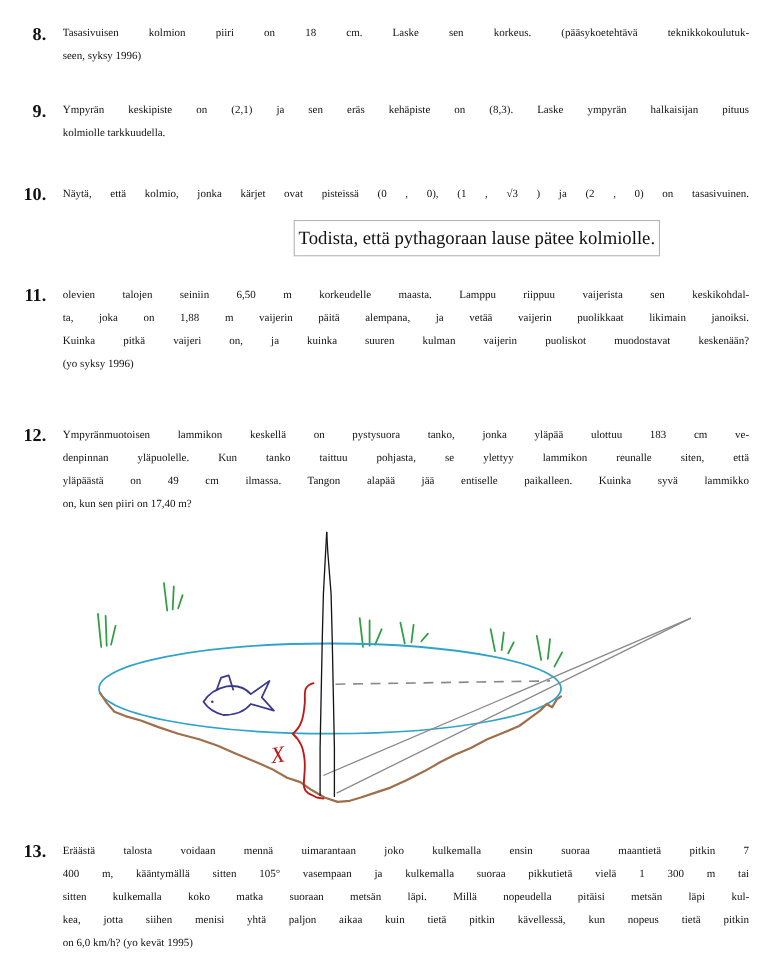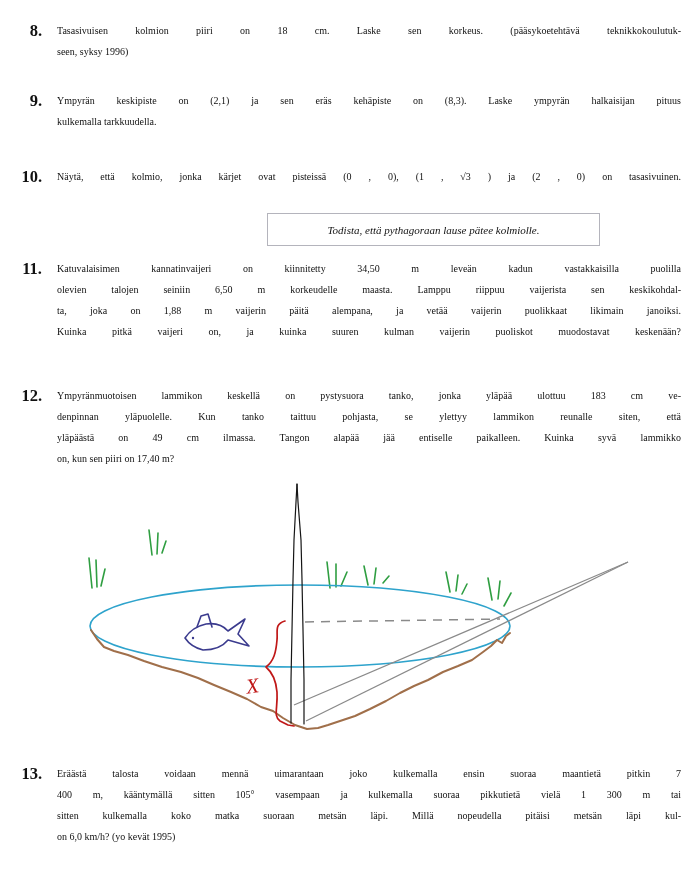--- a/index.html
+++ b/index.html
@@ -11,21 +11,21 @@
   .num{
     position:absolute;left:0;top:0;width:42px;text-align:right;
     font-weight:bold;font-size:16.5px;line-height:21px;
   }
   .body{position:absolute;left:57px;top:0;width:624px;font-size:10px;line-height:21px;}
   .line{text-align:justify;text-align-last:justify;height:21px;white-space:normal;}
   .line.last{text-align:center;text-align-last:left;font-family:Liberation Serif, serif;}
   #note-box{
     position:absolute;left:267px;top:200px;width:331px;height:31px;
     border:1px solid #b4b4bc;display:flex;align-items:center;justify-content:center;
-    font-style:italic;font-size:11px;background:#ffffff;margin-top:13px;
+    font-size:17px;background:#ffffff;
   }
   #diagram{position:absolute;left:0;top:480px;width:700px;height:280px;}
   .grass{stroke:var(--dg-grass,#2f9e41);stroke-width:1.6;fill:none;stroke-linecap:round;}
   .water{stroke:var(--dg-water,#2ea3cc);stroke-width:1.6;fill:none;}
   .ground{stroke:var(--dg-ground,#a06f4a);stroke-width:2;fill:none;stroke-linejoin:round;stroke-linecap:round;}
   .pole{stroke:var(--dg-pole,#111111);stroke-width:1.2;fill:none;stroke-linecap:round;}
   .tilted{stroke:var(--dg-tilted,#8a8a8a);stroke-width:1.2;fill:none;}
   .dashedline{stroke:var(--dg-dashed,#8a8a8a);stroke-width:1.5;stroke-dasharray:9 7;fill:none;}
   .redink{stroke:var(--dg-red,#c01818);stroke-width:1.7;fill:none;stroke-linecap:round;stroke-linejoin:round;}
   .fishline{stroke:var(--dg-fish,#3b3b8e);stroke-width:1.6;fill:none;stroke-linejoin:round;stroke-linecap:round;}
@@ -42,42 +42,42 @@
     <div class="body">
       <div class="line">Tasasivuisen kolmion piiri on 18 cm. Laske sen korkeus. (pääsykoetehtävä teknikkokoulutuk-</div>
       <div class="line last">seen, syksy 1996)</div>
     </div>
   </div>
 
   <div class="problem" style="top:90px">
     <div class="num">9.</div>
     <div class="body">
       <div class="line">Ympyrän keskipiste on (2,1) ja sen eräs kehäpiste on (8,3). Laske ympyrän halkaisijan pituus</div>
-      <div class="line last">kulkemalla tarkkuudella.</div>
+      <div class="line last">kolmiolle tarkkuudella.</div>
     </div>
   </div>
 
   <div class="problem" style="top:166px">
     <div class="num">10.</div>
     <div class="body">
       <div class="line">Näytä, että kolmio, jonka kärjet ovat pisteissä (0 , 0), (1 , √3 ) ja (2 , 0) on tasasivuinen.</div>
     </div>
   </div>
 
   <div id="note-box">
     <span>Todista, että pythagoraan lause pätee kolmiolle.</span>
   </div>
 
   <div class="problem" style="top:258px">
     <div class="num">11.</div>
     <div class="body">
-      <div class="line">Katuvalaisimen kannatinvaijeri on kiinnitetty 34,50 m leveän kadun vastakkaisilla puolilla</div>
       <div class="line">olevien talojen seiniin 6,50 m korkeudelle maasta. Lamppu riippuu vaijerista sen keskikohdal-</div>
       <div class="line">ta, joka on 1,88 m vaijerin päitä alempana, ja vetää vaijerin puolikkaat likimain janoiksi.</div>
       <div class="line">Kuinka pitkä vaijeri on, ja kuinka suuren kulman vaijerin puoliskot muodostavat keskenään?</div>
+      <div class="line last">(yo syksy 1996)</div>
     </div>
   </div>
 
   <div class="problem" style="top:385px">
     <div class="num">12.</div>
     <div class="body">
       <div class="line">Ympyränmuotoisen lammikon keskellä on pystysuora tanko, jonka yläpää ulottuu 183 cm ve-</div>
       <div class="line">denpinnan yläpuolelle. Kun tanko taittuu pohjasta, se ylettyy lammikon reunalle siten, että</div>
       <div class="line">yläpäästä on 49 cm ilmassa. Tangon alapää jää entiselle paikalleen. Kuinka syvä lammikko</div>
       <div class="line last">on, kun sen piiri on 17,40 m?</div>
@@ -149,17 +149,18 @@
          C273,193 276,200 277,212 C278,228 273,236 280,241 L288,245 L294,246"></path>
     <text class="depth-text" x="246" y="213" transform="rotate(-8 252 206)">X</text>
   </svg>
 
   <div class="problem" style="top:763px">
     <div class="num">13.</div>
     <div class="body">
       <div class="line">Eräästä talosta voidaan mennä uimarantaan joko kulkemalla ensin suoraa maantietä pitkin 7</div>
       <div class="line">400 m, kääntymällä sitten 105° vasempaan ja kulkemalla suoraa pikkutietä vielä 1 300 m tai</div>
       <div class="line">sitten kulkemalla koko matka suoraan metsän läpi. Millä nopeudella pitäisi metsän läpi kul-</div>
+      <div class="line">kea, jotta siihen menisi yhtä paljon aikaa kuin tietä pitkin kävellessä, kun nopeus tietä pitkin</div>
       <div class="line last">on 6,0 km/h? (yo kevät 1995)</div>
     </div>
   </div>
 
 </div>
 
 </body></html>

